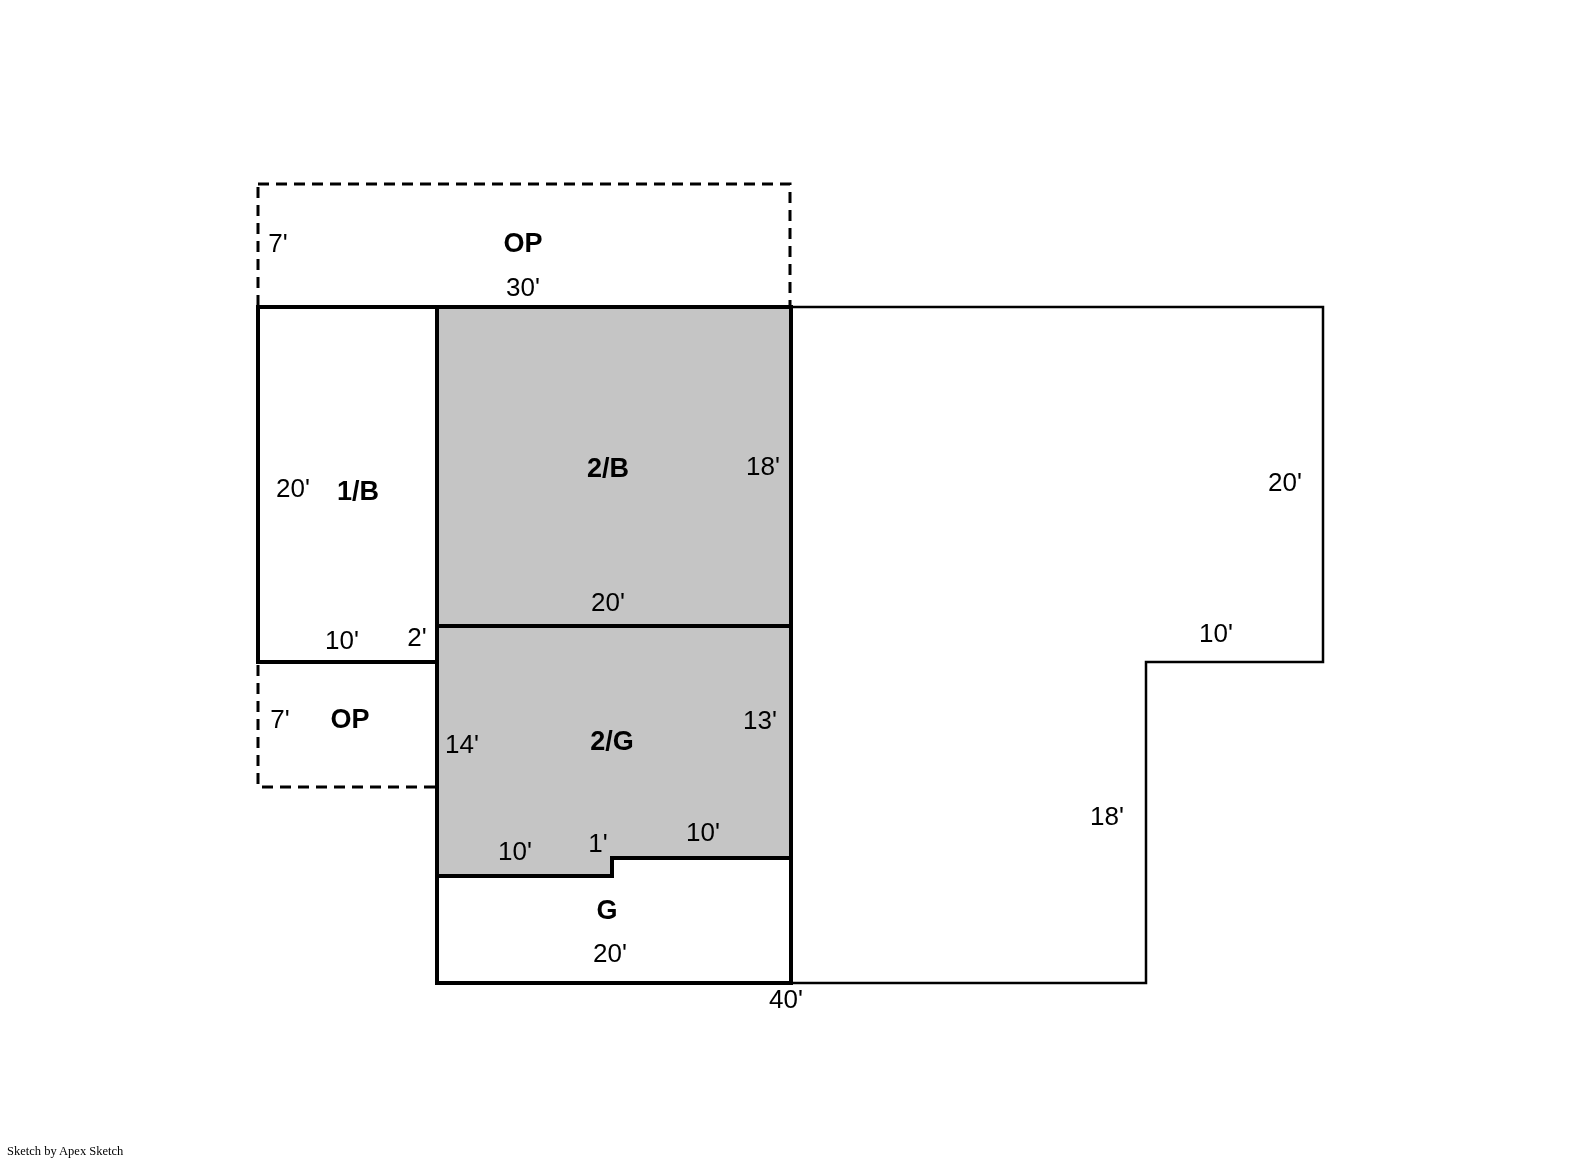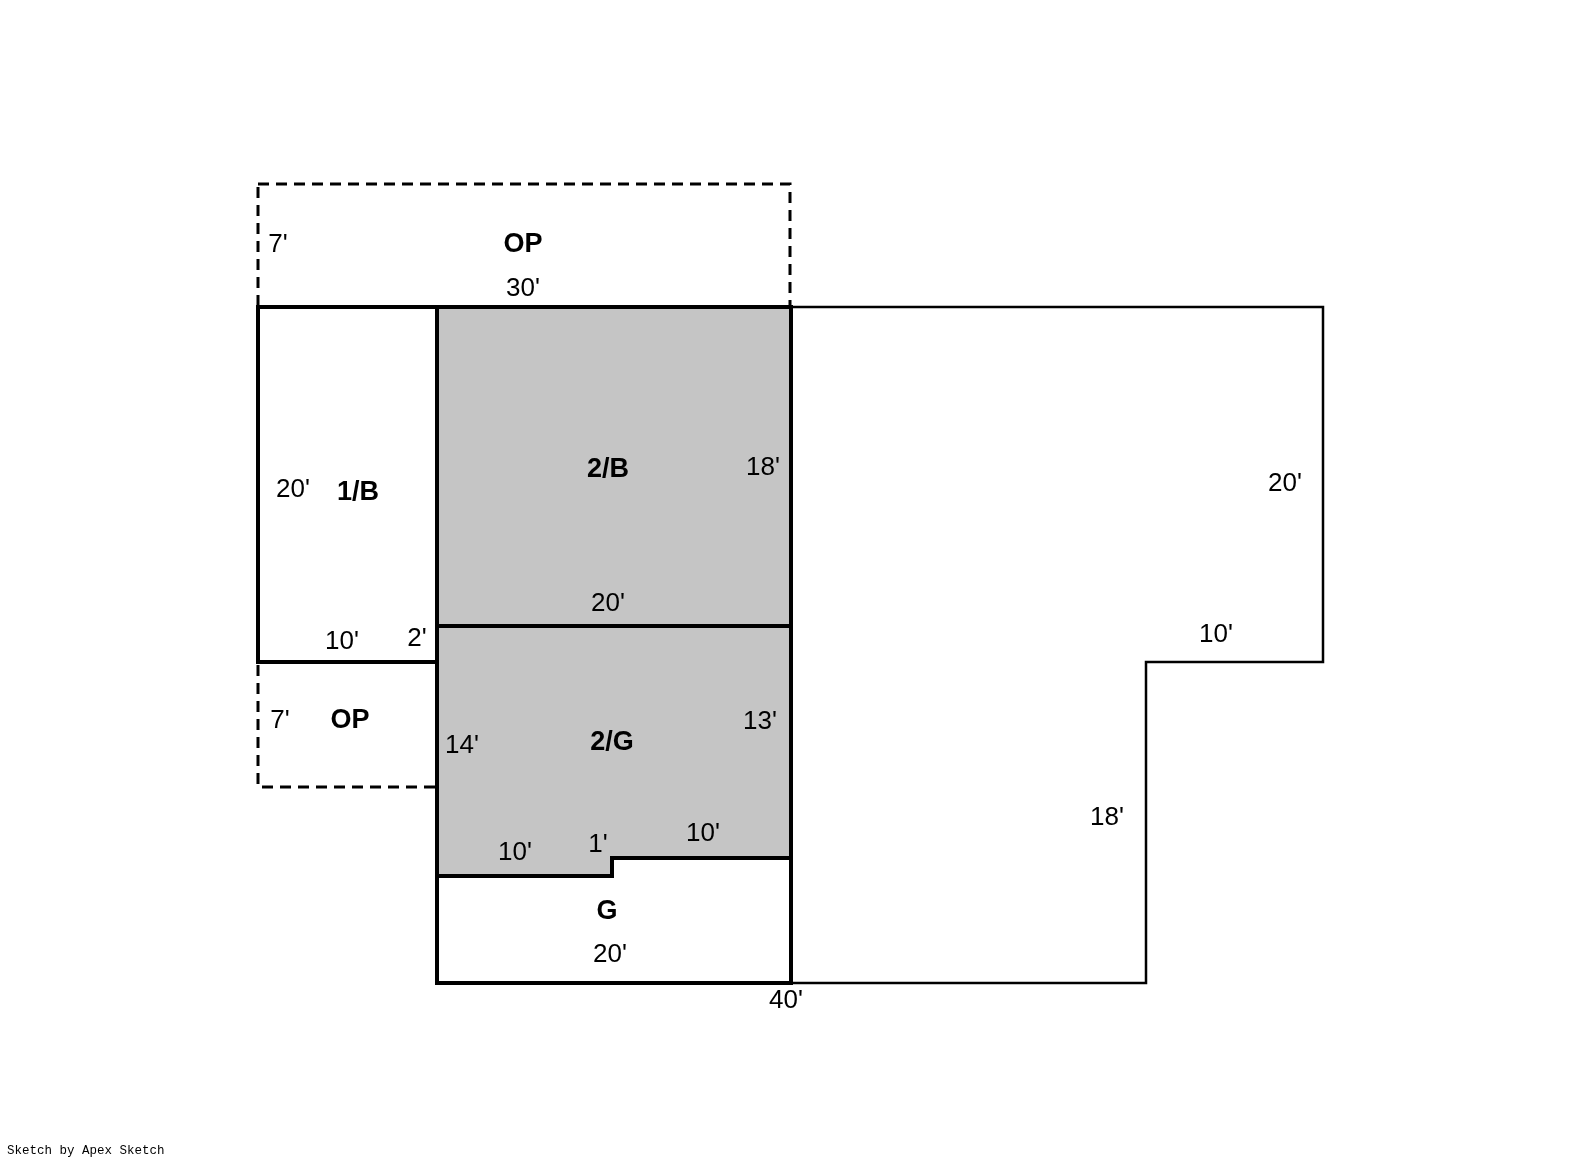--- a/index.html
+++ b/index.html
@@ -20,21 +20,21 @@
     left: 0;
     top: 0;
     width: 1585px;
     height: 1163px;
     display: block;
   }
   .credit {
     position: absolute;
     left: 7px;
     top: 1144px;
-    font-family: Liberation Mono, monospace;
+    font-family: Liberation Serif, serif;
     font-size: 12.5px;
     font-weight: 500;
     letter-spacing: 0px;
     color: #000000;
   }
 </style>
 </head>
 <body>
 
 <div class="page">

